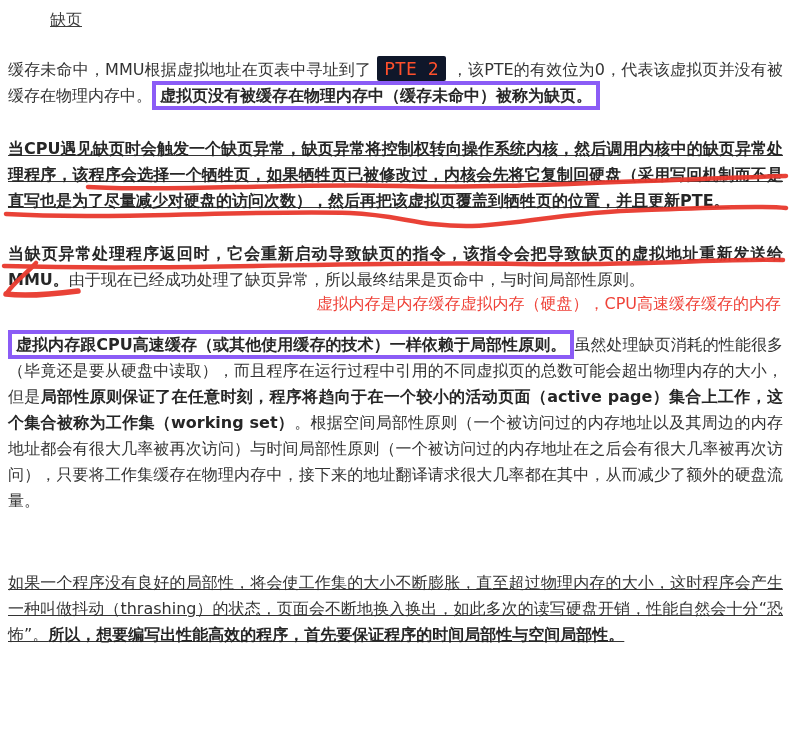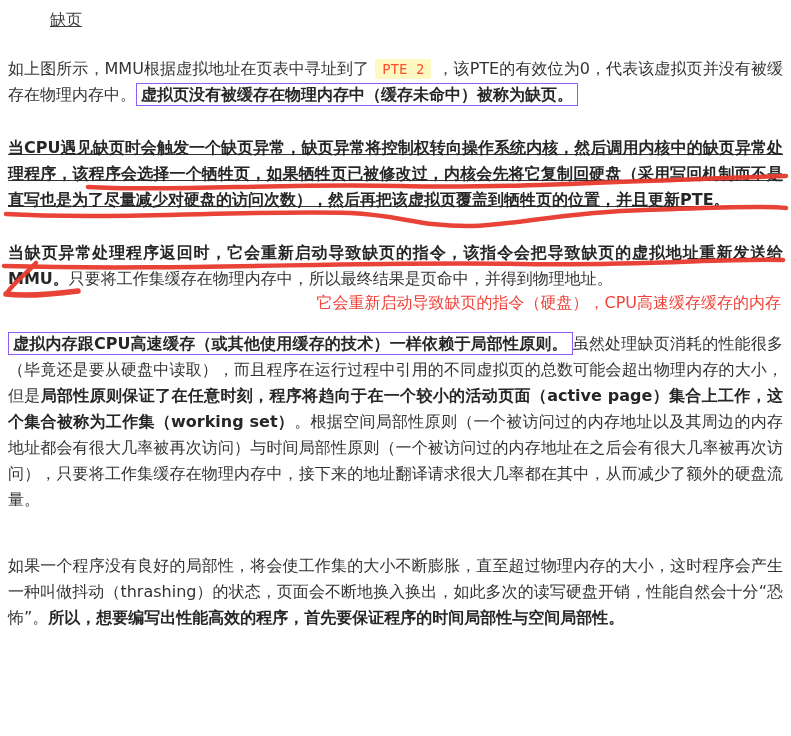--- a/index.html
+++ b/index.html
@@ -14,54 +14,54 @@
   }
   .para{
     margin:0;font-size:16px;line-height:26px;letter-spacing:0;
     text-align:justify;
   }
   .para-p1{margin-top:26px;}
   .para-p2{margin-top:27px;text-decoration:underline;}
   .para-p3{margin-top:27px;}
   .para-p4{margin-top:24px;}
   .para-p5{margin-top:17px;}
-  .para-p6{margin-top:40px;}
+  .para-p6{margin-top:56px;text-decoration:underline;}
   .seg{color:#333333;}
   .b{font-weight:700;color:#262626;}
   .para-p2 .seg{font-weight:700;color:#262626;}
   .code-chip{
     font-family:"DejaVu Sans Mono","Liberation Mono",monospace;
-    font-size:14px;color:#ff502c;background:#fef9c3;
+    font-size:18px;color:#ff502c;background:#0f172a;
     padding:2px 7px;margin:0 6px;border-radius:2px;
   }
   .redbox{
     font-weight:700;color:#262626;
-    border:1px solid #8b5cf6;padding:1px 4px;
+    border:4px solid #8b5cf6;padding:1px 4px;
   }
   .annotation{
     font-size:16px;line-height:22px;margin-top:0;
     text-align:right;padding-right:2px;
     color:#ef4238;
   }
   .marks-overlay{
     position:absolute;left:0;top:0;width:791px;height:736px;
     pointer-events:none;z-index:5;
   }
 </style>
 </head>
 <body>
 
 <div class="doc">
   <div class="page-title">缺页</div>
 
   <div id="paragraphs">
-      <p class="para para-p1"><span class="seg">如上图所示，MMU根据虚拟地址在页表中寻址到了</span><span class="code-chip">PTE 2</span><span class="seg">，该PTE的有效位为0，代表该虚拟页并没有被缓存在物理内存中。</span><span class="redbox">虚拟页没有被缓存在物理内存中（缓存未命中）被称为缺页。</span></p>
+      <p class="para para-p1"><span class="seg">缓存未命中，MMU根据虚拟地址在页表中寻址到了</span><span class="code-chip">PTE 2</span><span class="seg">，该PTE的有效位为0，代表该虚拟页并没有被缓存在物理内存中。</span><span class="redbox">虚拟页没有被缓存在物理内存中（缓存未命中）被称为缺页。</span></p>
       <p class="para para-p2"><span class="seg b">当CPU遇见缺页时会触发一个缺页异常，缺页异常将控制权转向操作系统内核，然后调用内核中的缺页异常处理程序，该程序会选择一个牺牲页，如果牺牲页已被修改过，内核会先将它复制回硬盘（采用写回机制而不是直写也是为了尽量减少对硬盘的访问次数），然后再把该虚拟页覆盖到牺牲页的位置，并且更新PTE。</span></p>
-      <p class="para para-p3"><span class="seg b">当缺页异常处理程序返回时，它会重新启动导致缺页的指令，该指令会把导致缺页的虚拟地址重新发送给MMU。</span><span class="seg">只要将工作集缓存在物理内存中，所以最终结果是页命中，并得到物理地址。</span></p>
-      <div class="annotation">它会重新启动导致缺页的指令（硬盘），CPU高速缓存缓存的内存</div>
+      <p class="para para-p3"><span class="seg b">当缺页异常处理程序返回时，它会重新启动导致缺页的指令，该指令会把导致缺页的虚拟地址重新发送给MMU。</span><span class="seg">由于现在已经成功处理了缺页异常，所以最终结果是页命中，与时间局部性原则。</span></p>
+      <div class="annotation">虚拟内存是内存缓存虚拟内存（硬盘），CPU高速缓存缓存的内存</div>
       <p class="para para-p5"><span class="redbox">虚拟内存跟CPU高速缓存（或其他使用缓存的技术）一样依赖于局部性原则。</span><span class="seg">虽然处理缺页消耗的性能很多（毕竟还是要从硬盘中读取），而且程序在运行过程中引用的不同虚拟页的总数可能会超出物理内存的大小，但是</span><span class="seg b">局部性原则保证了在任意时刻，程序将趋向于在一个较小的活动页面（active page）集合上工作，这个集合被称为工作集（working set）</span><span class="seg">。根据空间局部性原则（一个被访问过的内存地址以及其周边的内存地址都会有很大几率被再次访问）与时间局部性原则（一个被访问过的内存地址在之后会有很大几率被再次访问），只要将工作集缓存在物理内存中，接下来的地址翻译请求很大几率都在其中，从而减少了额外的硬盘流量。</span></p>
       <p class="para para-p6"><span class="seg">如果一个程序没有良好的局部性，将会使工作集的大小不断膨胀，直至超过物理内存的大小，这时程序会产生一种叫做抖动（thrashing）的状态，页面会不断地换入换出，如此多次的读写硬盘开销，性能自然会十分“恐怖”。</span><span class="seg b">所以，想要编写出性能高效的程序，首先要保证程序的时间局部性与空间局部性。</span></p>
     </div>
 </div>
 
 <svg class="marks-overlay" width="791" height="736" viewBox="0 0 791 736" xmlns="http://www.w3.org/2000/svg">
   <g fill="none" stroke="#e8382d" stroke-width="4.5" stroke-linecap="round" opacity="0.95">
     <path d="M 88 187 C 170 192, 280 183, 400 186 C 510 189, 640 180, 786 176"></path>
     <path d="M 6 214 C 110 220, 250 210, 350 213 C 400 215, 420 227, 472 226 C 515 225, 565 212, 645 210 C 705 208, 760 205, 786 208"></path>
     <path d="M 4 266 C 180 271, 360 261, 520 264 C 645 266, 725 258, 783 260"></path>

